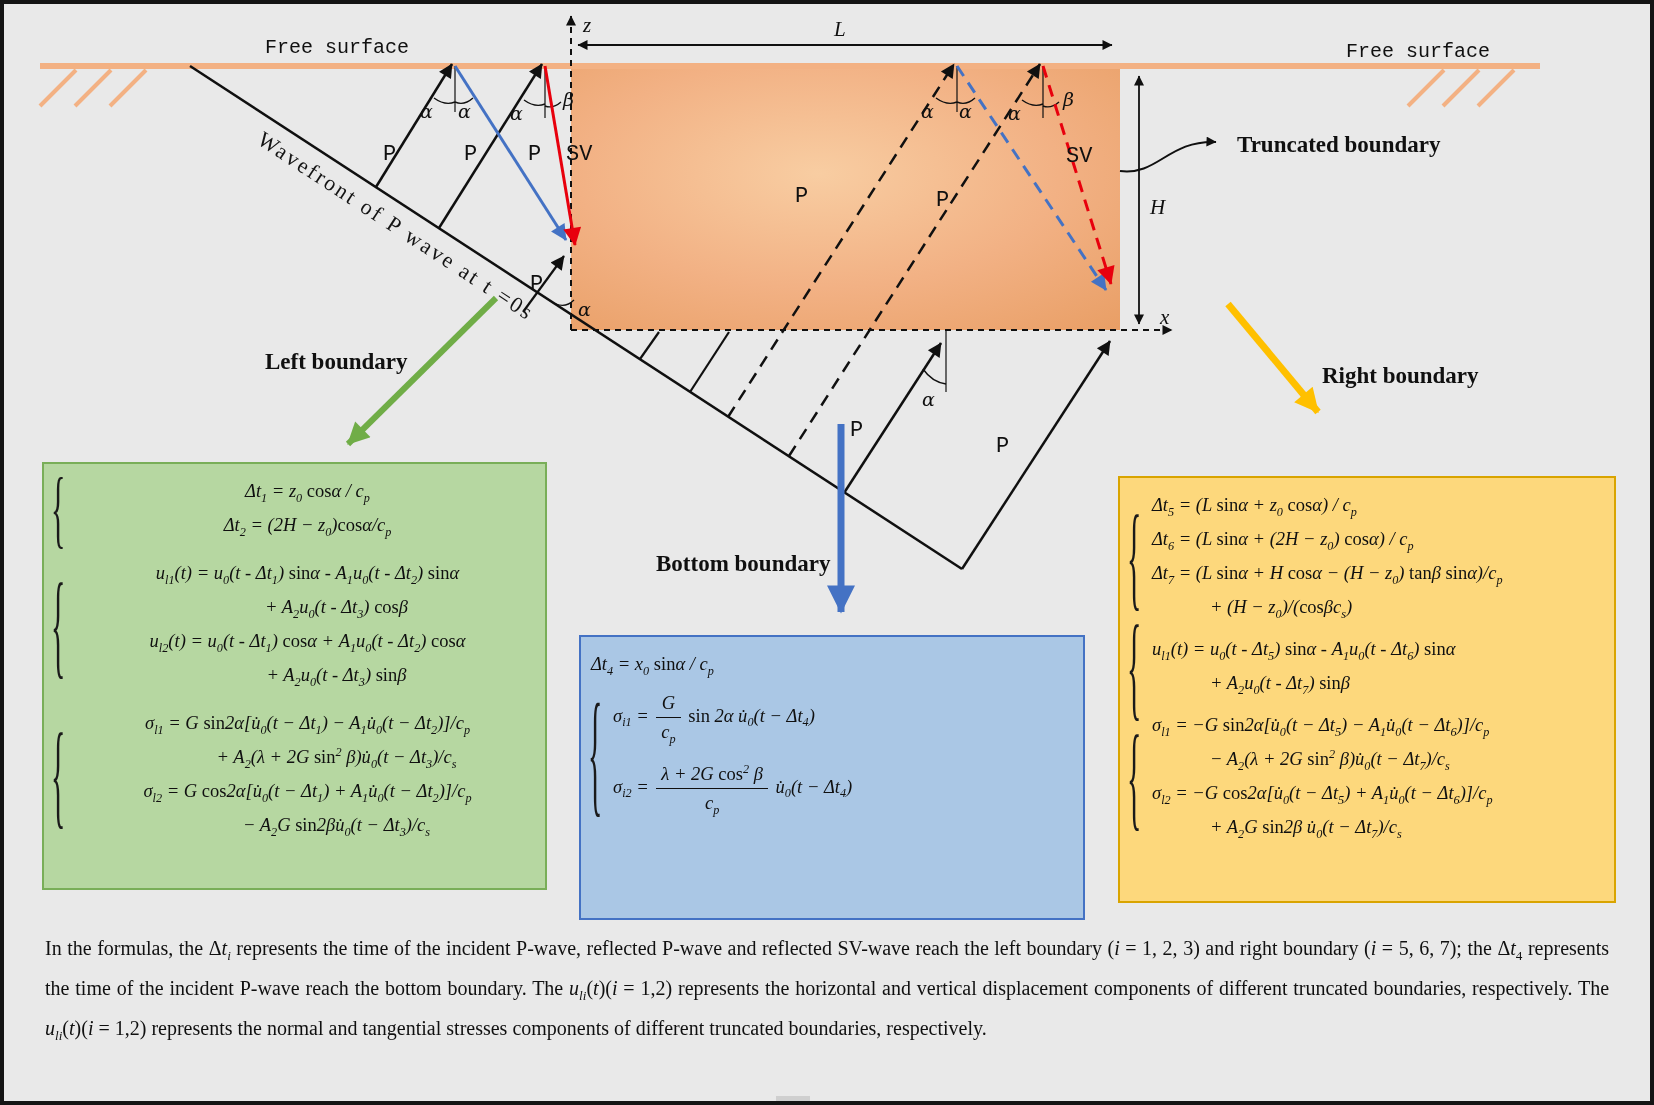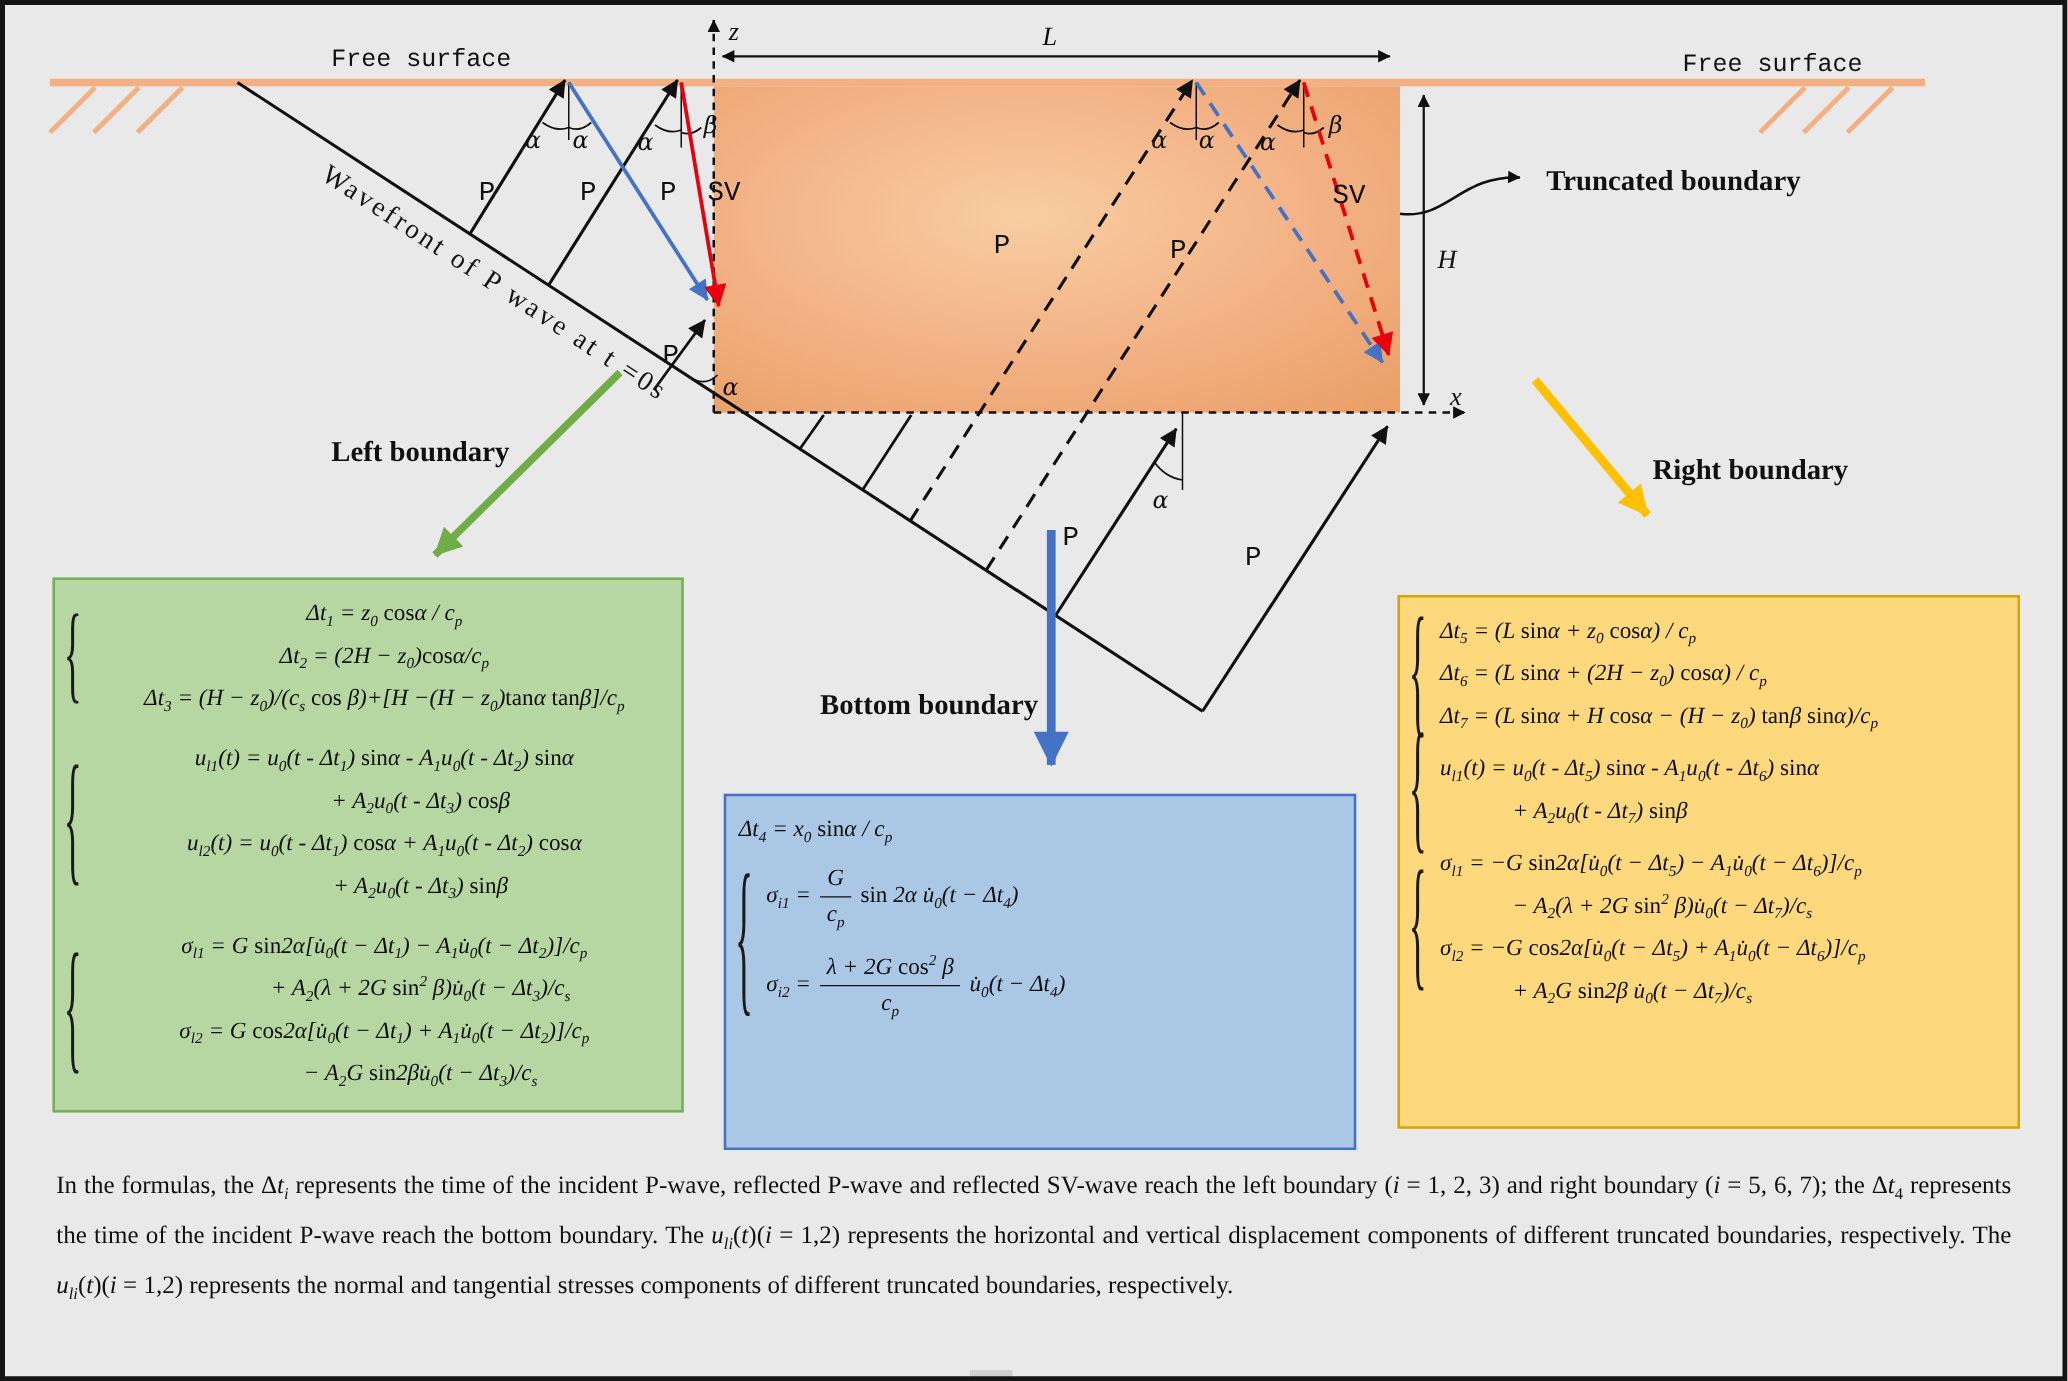--- a/index.html
+++ b/index.html
@@ -185,21 +185,20 @@
   <line x1="841" y1="424" x2="841" y2="612" stroke="#4472c4" stroke-width="7" marker-end="url(#abb)"></line>
 
   <text class="tb" x="1322" y="383">Right boundary</text>
   <line x1="1228" y1="304" x2="1318" y2="412" stroke="#ffc000" stroke-width="7" marker-end="url(#ay)"></line>
 </svg>
 
 <div class="fbox fbox-left">
   <div class="grp b3 mb14">
     <div class="fl">Δt<sub>1</sub> = z<sub>0</sub> <span class="rm">cos</span>α / c<sub>p</sub></div>
     <div class="fl">Δt<sub>2</sub> = (2H − z<sub>0</sub>)<span class="rm">cos</span>α/c<sub>p</sub></div>
-    <div class="fl">Δt<sub>3</sub> = (H − z<sub>0</sub>)/(c<sub>s</sub> <span class="rm">cos</span> β)+[H −(H − z<sub>0</sub>)<span class="rm">tan</span>α <span class="rm">tan</span>β]/c<sub>p</sub></div>
   </div>
   <div class="grp b4 mb14">
     <div class="fl">u<sub>l1</sub>(t) = u<sub>0</sub>(t - Δt<sub>1</sub>) <span class="rm">sin</span>α - A<sub>1</sub>u<sub>0</sub>(t - Δt<sub>2</sub>) <span class="rm">sin</span>α</div>
     <div class="fl ind">+ A<sub>2</sub>u<sub>0</sub>(t - Δt<sub>3</sub>) <span class="rm">cos</span>β</div>
     <div class="fl">u<sub>l2</sub>(t) = u<sub>0</sub>(t - Δt<sub>1</sub>) <span class="rm">cos</span>α + A<sub>1</sub>u<sub>0</sub>(t - Δt<sub>2</sub>) <span class="rm">cos</span>α</div>
     <div class="fl ind">+ A<sub>2</sub>u<sub>0</sub>(t - Δt<sub>3</sub>) <span class="rm">sin</span>β</div>
   </div>
   <div class="grp b4">
     <div class="fl">σ<sub>l1</sub> = G <span class="rm">sin</span>2α[u̇<sub>0</sub>(t − Δt<sub>1</sub>) − A<sub>1</sub>u̇<sub>0</sub>(t − Δt<sub>2</sub>)]/c<sub>p</sub></div>
     <div class="fl ind">+ A<sub>2</sub>(λ + 2G <span class="rm">sin</span><sup>2</sup> β)u̇<sub>0</sub>(t − Δt<sub>3</sub>)/c<sub>s</sub></div>
@@ -214,20 +213,21 @@
     <div class="fls">σ<sub>i1</sub> = <span class="frac"><span class="fn">G</span><span class="fd">c<sub>p</sub></span></span> <span class="rm">sin</span> 2α u̇<sub>0</sub>(t − Δt<sub>4</sub>)</div>
     <div class="fls">σ<sub>i2</sub> = <span class="frac"><span class="fn">λ + 2G <span class="rm">cos</span><sup>2</sup> β</span><span class="fd">c<sub>p</sub></span></span>  u̇<sub>0</sub>(t − Δt<sub>4</sub>)</div>
   </div>
 </div>
 
 <div class="fbox fbox-right">
   <div class="grp b4 mb8">
     <div class="fl">Δt<sub>5</sub> = (L <span class="rm">sin</span>α + z<sub>0</sub> <span class="rm">cos</span>α) / c<sub>p</sub></div>
     <div class="fl">Δt<sub>6</sub> = (L <span class="rm">sin</span>α + (2H − z<sub>0</sub>) <span class="rm">cos</span>α) / c<sub>p</sub></div>
     <div class="fl">Δt<sub>7</sub> = (L <span class="rm">sin</span>α + H <span class="rm">cos</span>α − (H − z<sub>0</sub>) <span class="rm">tan</span>β <span class="rm">sin</span>α)/c<sub>p</sub></div>
+    <div class="fl ind">+ (H − z<sub>0</sub>)/(<span class="rm">cos</span>βc<sub>s</sub>)</div>
   </div>
   <div class="grp b4 mb8">
     <div class="fl">u<sub>l1</sub>(t) = u<sub>0</sub>(t - Δt<sub>5</sub>) <span class="rm">sin</span>α - A<sub>1</sub>u<sub>0</sub>(t - Δt<sub>6</sub>) <span class="rm">sin</span>α</div>
     <div class="fl ind">+ A<sub>2</sub>u<sub>0</sub>(t - Δt<sub>7</sub>) <span class="rm">sin</span>β</div>
   </div>
   <div class="grp b4">
     <div class="fl">σ<sub>l1</sub> = −G <span class="rm">sin</span>2α[u̇<sub>0</sub>(t − Δt<sub>5</sub>) − A<sub>1</sub>u̇<sub>0</sub>(t − Δt<sub>6</sub>)]/c<sub>p</sub></div>
     <div class="fl ind">− A<sub>2</sub>(λ + 2G <span class="rm">sin</span><sup>2</sup> β)u̇<sub>0</sub>(t − Δt<sub>7</sub>)/c<sub>s</sub></div>
     <div class="fl">σ<sub>l2</sub> = −G <span class="rm">cos</span>2α[u̇<sub>0</sub>(t − Δt<sub>5</sub>) + A<sub>1</sub>u̇<sub>0</sub>(t − Δt<sub>6</sub>)]/c<sub>p</sub></div>
     <div class="fl ind">+ A<sub>2</sub>G <span class="rm">sin</span>2β u̇<sub>0</sub>(t − Δt<sub>7</sub>)/c<sub>s</sub></div>

